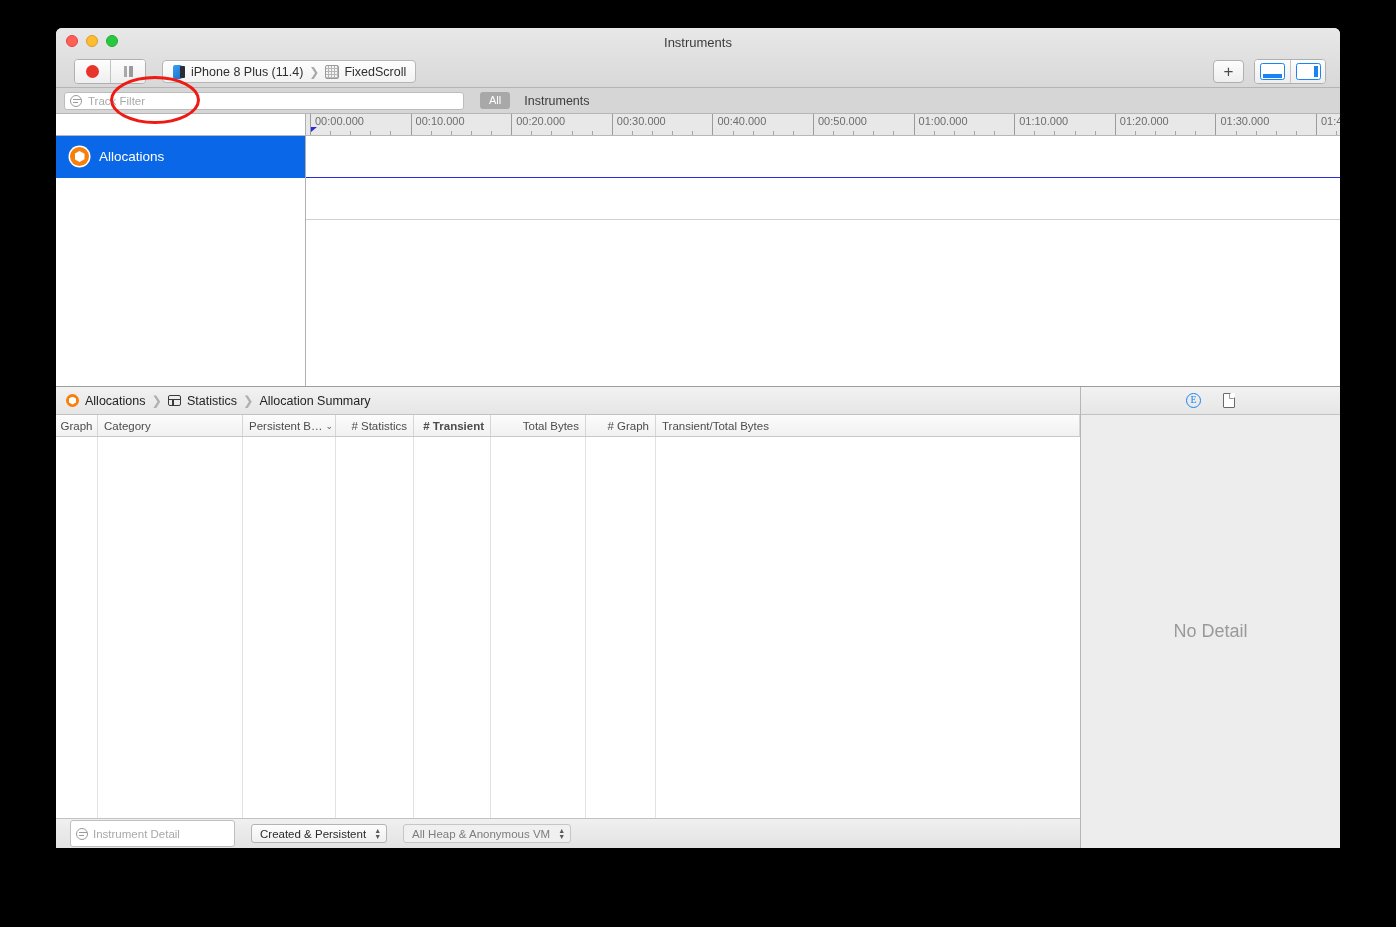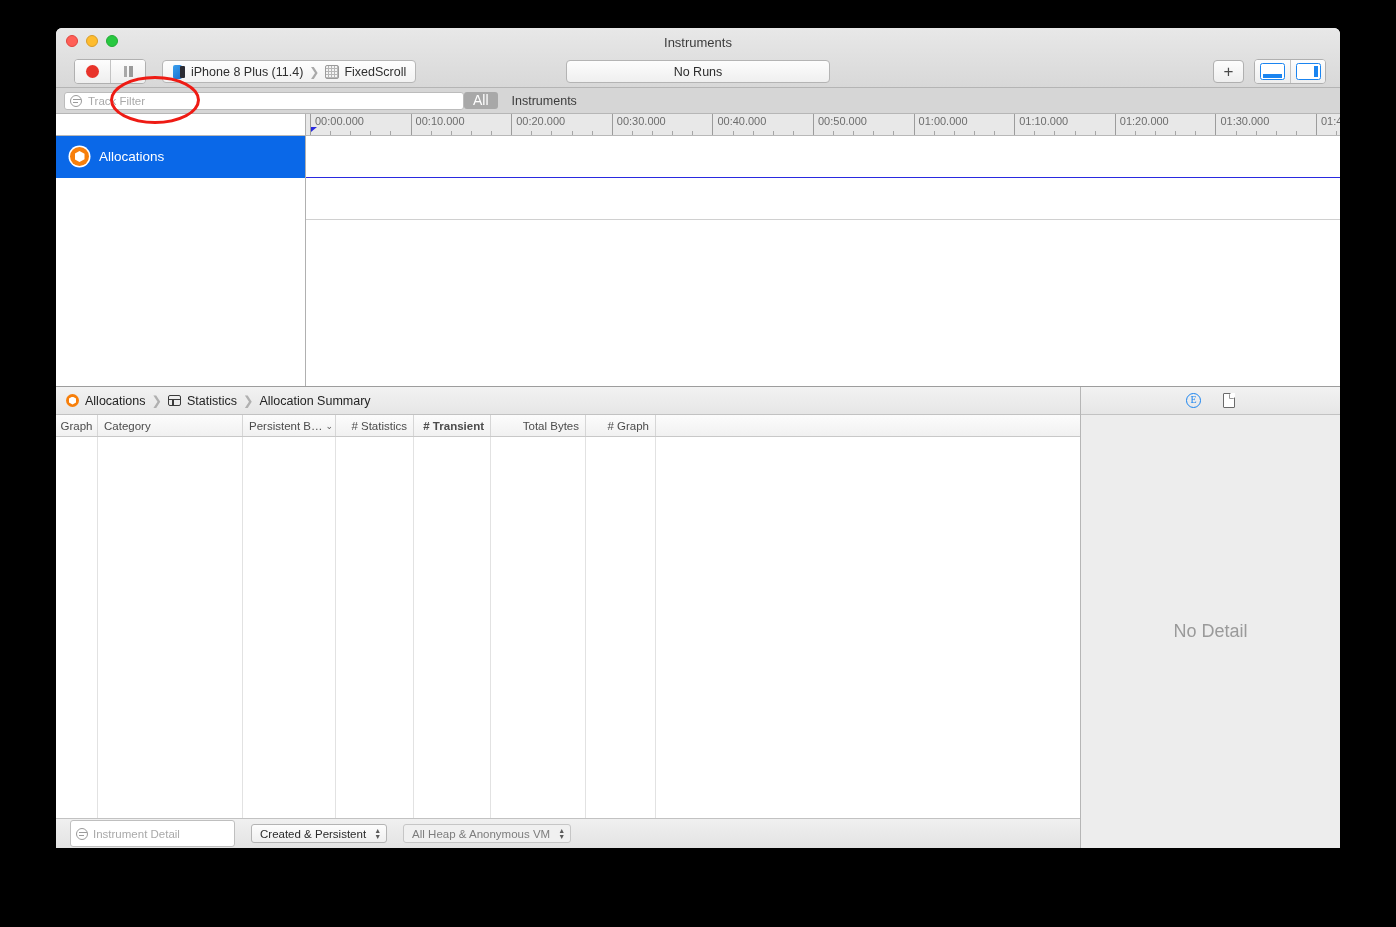--- a/index.html
+++ b/index.html
@@ -140,23 +140,23 @@
     position: relative; flex: 0 0 12px;
   }
   .filter-ico::before, .filter-ico::after {
     content: ""; position: absolute; left: 2px; background: #9b9b9b; height: 1px;
   }
   .filter-ico::before { top: 3.5px; width: 8px; }
   .filter-ico::after  { top: 6.5px; width: 5px; }
   #track-filter span { font-size: 11.5px; color: #a9a9a9; }
 
   .all-pill {
-    height: 17px; padding: 0 9px;
+    margin-left: 16px; height: 17px; padding: 0 9px;
     background: #a8a8a8; border-radius: 3px;
-    font-size: 14px; color: #fff; line-height: 17px;
+    font-size: 11px; color: #fff; line-height: 17px;
   }
   #instr-label { margin-left: 14px; font-size: 12.5px; color: #3c3c3c; }
 
   
   #timeline-wrap { flex: 0 0 272px; display: flex; background: #fff; position: relative; }
   #track-list { width: 250px; flex: 0 0 250px; border-right: 1px solid #b0b0b0; background: #fff; }
   #ruler-area { flex: 1; position: relative; overflow: hidden; }
 
   .ruler-head { height: 22px; background: #e8e8e8; border-bottom: 1px solid #b8b8b8; position: relative; overflow: hidden; }
   .tick-major {
@@ -351,21 +351,20 @@
         <span class="iphone-ico">
             <b></b>
             <i></i>
           </span>
         <span>iPhone 8 Plus (11.4)</span>
         <span class="sep">❯</span>
         <span class="grid-ico"></span>
         <span>FixedScroll</span>
       </div>
 
-      <div id="runs-pill">No Runs</div>
 
       <div id="tb-right">
         <div class="plus-btn">+</div>
         <div class="tb-seg" style="margin-left:0">
           <div class="tb-btn">
             <span class="panel-ico bottom"></span>
           </div>
           <div class="tb-btn">
             <span class="panel-ico right"></span>
           </div>
@@ -486,20 +485,23 @@
           </div>
           <div class="th right" style="flex: 0 0 77px; width: 77px; font-weight: bold;">
             <span># Transient</span>
           </div>
           <div class="th right" style="flex: 0 0 95px; width: 95px;">
             <span>Total Bytes</span>
           </div>
           <div class="th right" style="flex: 0 0 70px; width: 70px;">
             <span># Graph</span>
           </div>
+          <div class="th" style="flex: 1 1 0%;">
+            <span>Transient/Total Bytes</span>
+          </div>
         </div>
       <div id="tbl-body">
           <div class="col" style="flex: 0 0 42px;"></div>
           <div class="col" style="flex: 0 0 145px;"></div>
           <div class="col" style="flex: 0 0 93px;"></div>
           <div class="col" style="flex: 0 0 78px;"></div>
           <div class="col" style="flex: 0 0 77px;"></div>
           <div class="col" style="flex: 0 0 95px;"></div>
           <div class="col" style="flex: 0 0 70px;"></div>
           <div class="col last"></div>

